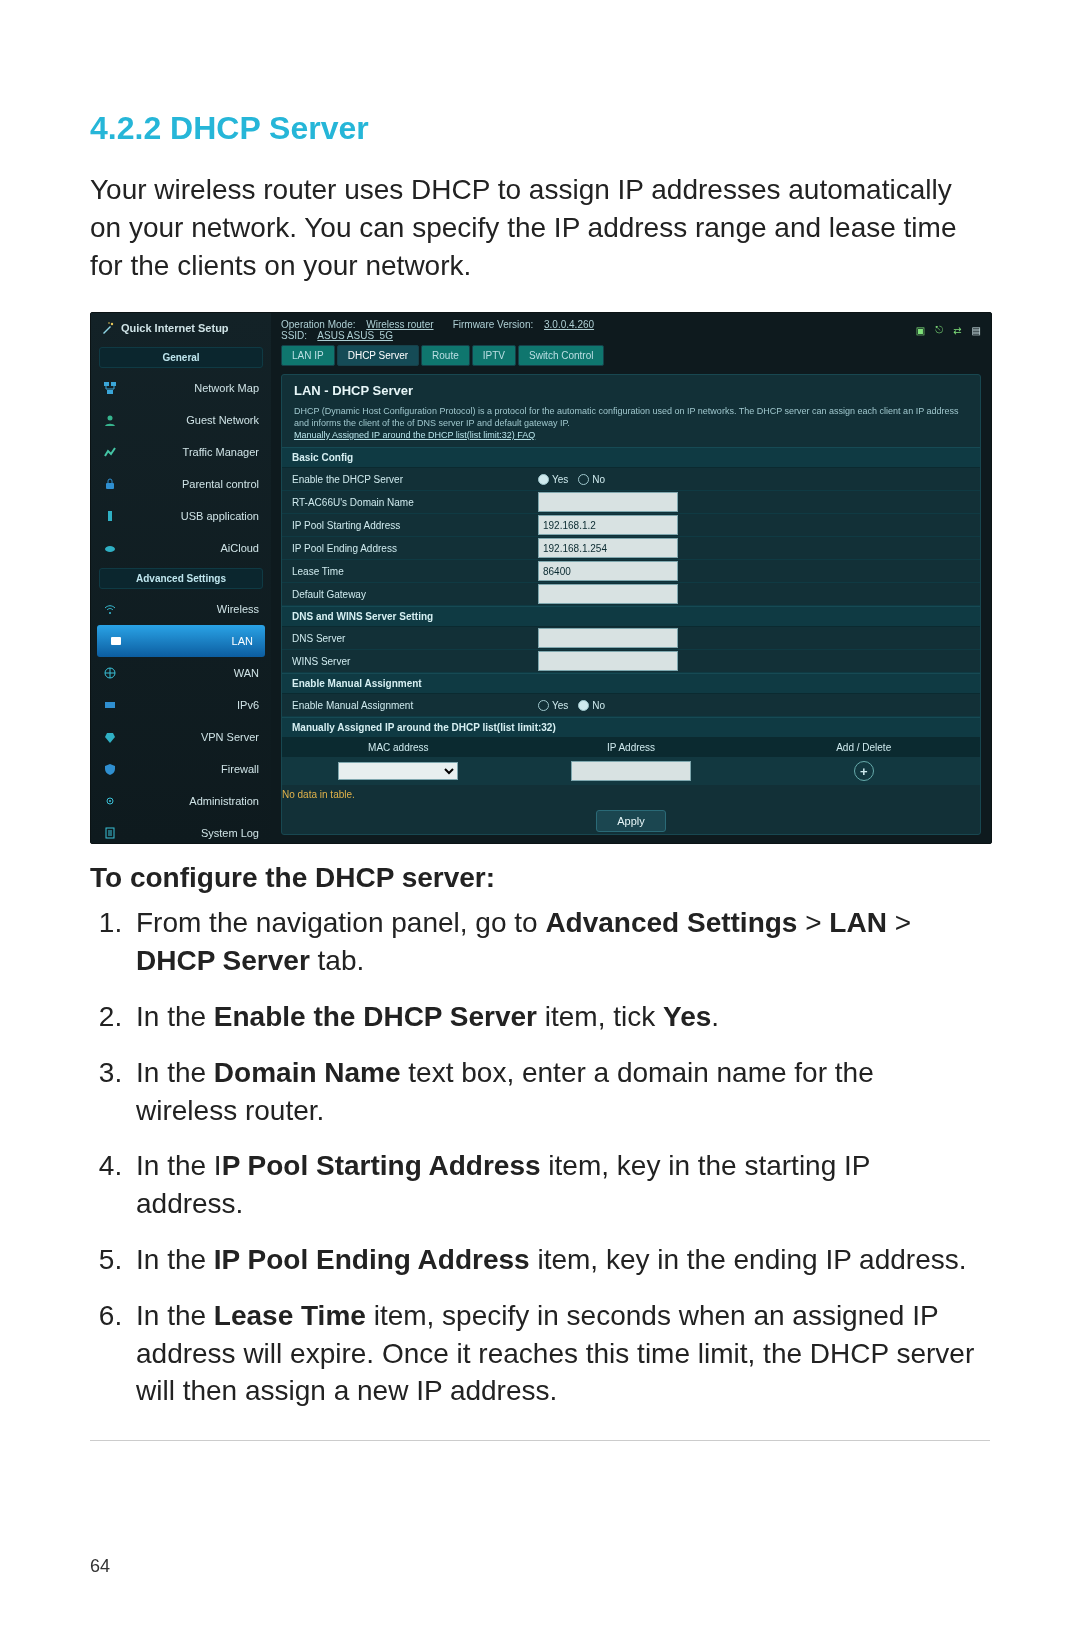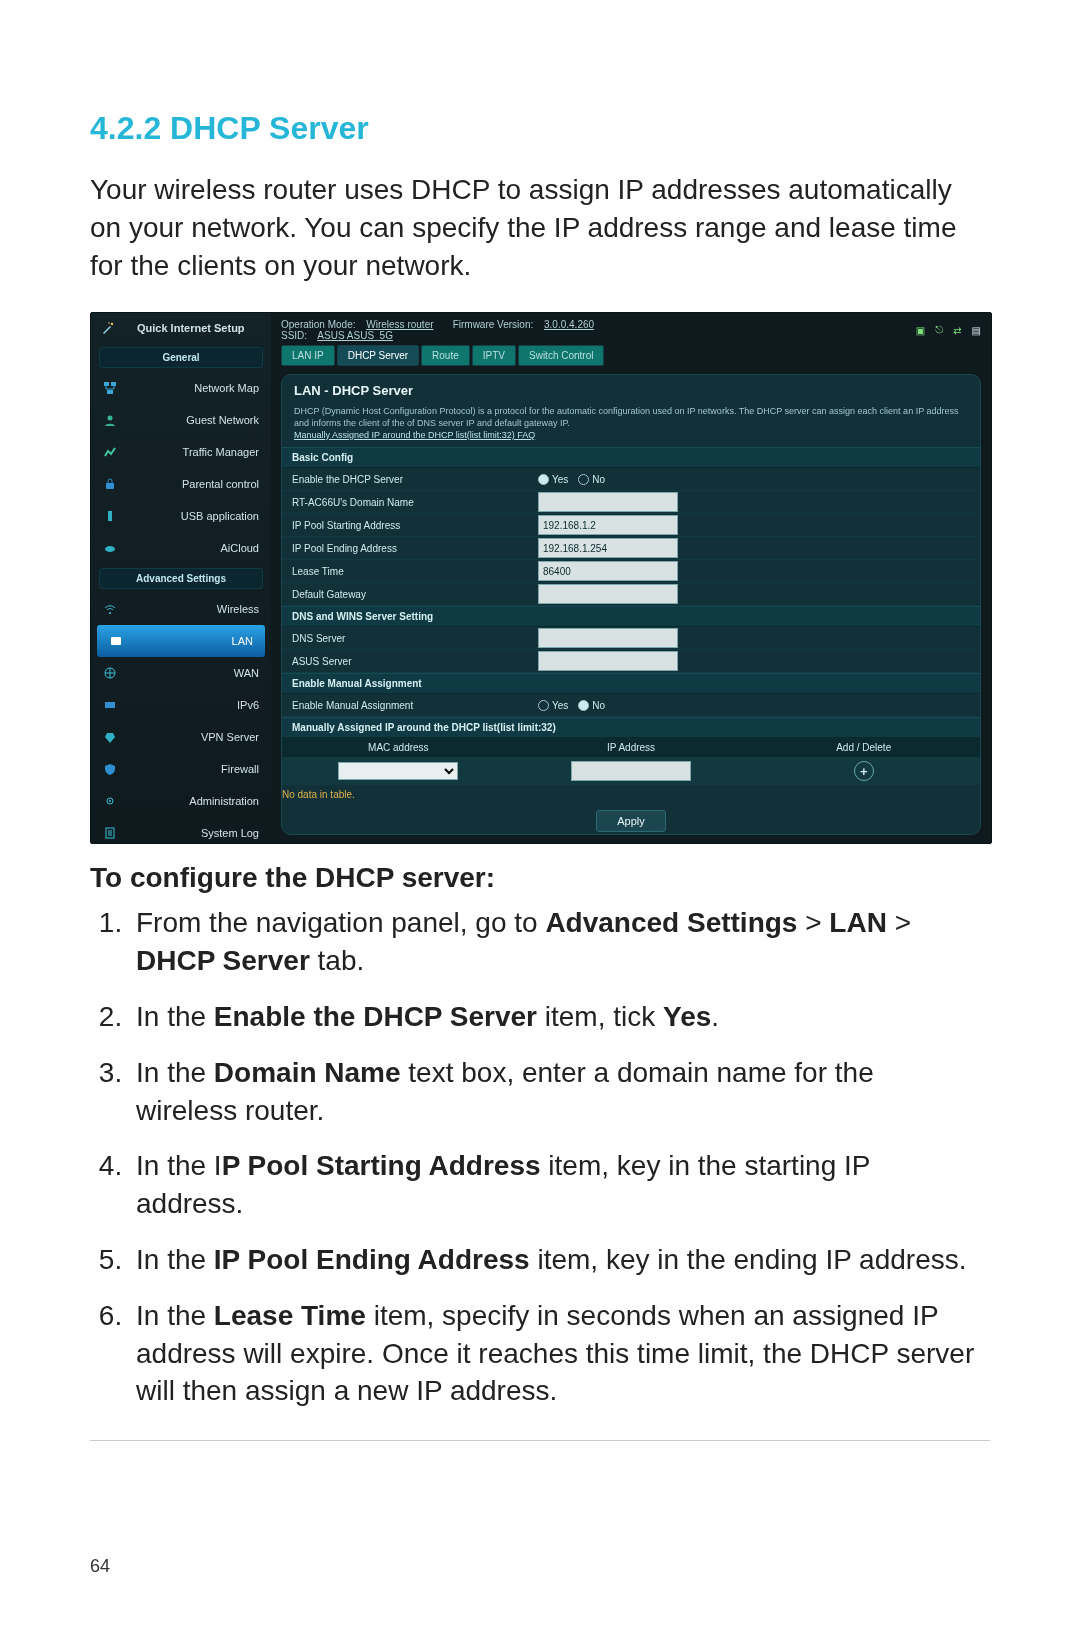--- a/index.html
+++ b/index.html
@@ -8,34 +8,34 @@
   .intro{font-size:28px;line-height:1.35;margin:0 0 28px 0;}
   .subheading{font-weight:700;font-size:28px;margin:18px 0 10px 0;}
   ol.steps{font-size:28px;line-height:1.35;padding-left:40px;margin:0;}
   ol.steps>li{margin:0 8px 18px 0;padding-left:6px;}
   b{font-weight:700;}
   .page-num{position:absolute;left:90px;bottom:50px;font-size:18px;color:#333;}
   .rule{border-top:1px solid #ccc;margin-top:30px;}
   
   .shot{width:900px;height:530px;background:#0e1a1e;border-radius:2px;margin:0 auto 10px auto;color:#cfe3e6;font-family:Arial,Helvetica,sans-serif;font-size:11px;display:flex;border:1px solid #0b1315;}
   .shot .sidebar{width:180px;background:linear-gradient(#132227,#0e1a1e);display:flex;flex-direction:column;}
-  .shot .qis{display:flex;gap:22px;align-items:center;padding:8px 10px;color:#cfe3e6;font-weight:700;font-size:11px;}
+  .shot .qis{display:flex;gap:6px;align-items:center;padding:8px 10px;color:#cfe3e6;font-weight:700;font-size:11px;}
   .shot .qis svg{flex:none;}
   .shot .group-label{background:#0b262e;text-align:center;color:#bfe6ee;font-weight:700;font-size:10px;padding:4px 0;margin:4px 8px;border:1px solid #0f3a44;border-radius:3px;}
   .shot .nav-item{display:flex;align-items:center;gap:8px;padding:6px 12px;min-height:20px;justify-content:space-between;}
   .shot .nav-item.active{background:linear-gradient(#2aa3e6,#0c5da0);color:#fff;border-radius:3px;margin:0 6px;}
   .shot .ic{width:14px;height:14px;flex:none;display:inline-flex;align-items:center;justify-content:center;}
   .shot .main{flex:1;display:flex;flex-direction:column;}
   .shot .topbar{display:flex;justify-content:space-between;align-items:center;padding:6px 10px 0 10px;font-size:10px;color:#aecfd4;}
   .shot .topbar .left span{margin-right:8px;margin-top:40px;}
   .shot .topbar .right{display:flex;gap:10px;align-items:center;}
   .shot .tabs{display:flex;gap:2px;padding:4px 10px;}
   .shot .tab{background:#0f766e;border:1px solid #164049;padding:4px 10px;font-size:10px;color:#bcdfe4;border-radius:2px;}
   .shot .tab.active{background:#154b56;color:#fff;}
-  .shot .panel{margin:4px 10px 8px 10px;background:#123037;border:1px solid #184750;border-radius:10px;flex:1;display:flex;flex-direction:column;overflow:hidden;}
+  .shot .panel{margin:4px 10px 8px 10px;background:#123037;border:1px solid #184750;border-radius:3px;flex:1;display:flex;flex-direction:column;overflow:hidden;}
   .shot .panel-title{font-weight:700;color:#e7f6f8;padding:8px 12px;font-size:13px;}
   .shot .panel-desc{padding:0 12px 6px 12px;font-size:9px;color:#9fc7cd;line-height:1.3;}
   .shot .panel-desc .lnk{text-decoration:underline;color:#b7e3ea;}
   .shot .sect-head{background:#0f3a43;color:#d6eff2;font-weight:700;font-size:10px;padding:4px 10px;border-top:1px solid #164a54;border-bottom:1px solid #0b2a30;}
   .shot .row{display:flex;align-items:center;border-bottom:1px solid #0f3a43;min-height:22px;}
   .shot .row .lbl{width:230px;padding:4px 10px;font-size:10px;color:#cfeaee;}
   .shot .row .val{flex:1;padding:2px 6px;display:flex;align-items:center;gap:10px;}
   .shot input[type=text]{background:#d8e2e2;border:1px solid #7ea7ae;color:#0a2a30;font-size:10px;padding:2px 4px;width:130px;height:14px;}
   .shot .radio{display:inline-flex;align-items:center;gap:3px;font-size:10px;color:#cfeaee;}
   .shot .radio .dot{width:9px;height:9px;border-radius:50%;border:1px solid #9fc7cd;display:inline-block;}
@@ -281,21 +281,21 @@
         </div>
 
         <div class="sect-head">DNS and WINS Server Setting</div>
         <div class="row">
           <div class="lbl">DNS Server</div>
           <div class="val">
               <input type="text" style="">
             </div>
         </div>
         <div class="row">
-          <div class="lbl">ASUS Server</div>
+          <div class="lbl">WINS Server</div>
           <div class="val">
               <input type="text" style="">
             </div>
         </div>
 
         <div class="sect-head">Enable Manual Assignment</div>
         <div class="row">
           <div class="lbl">Enable Manual Assignment</div>
           <div class="val">
             <span class="radio">

